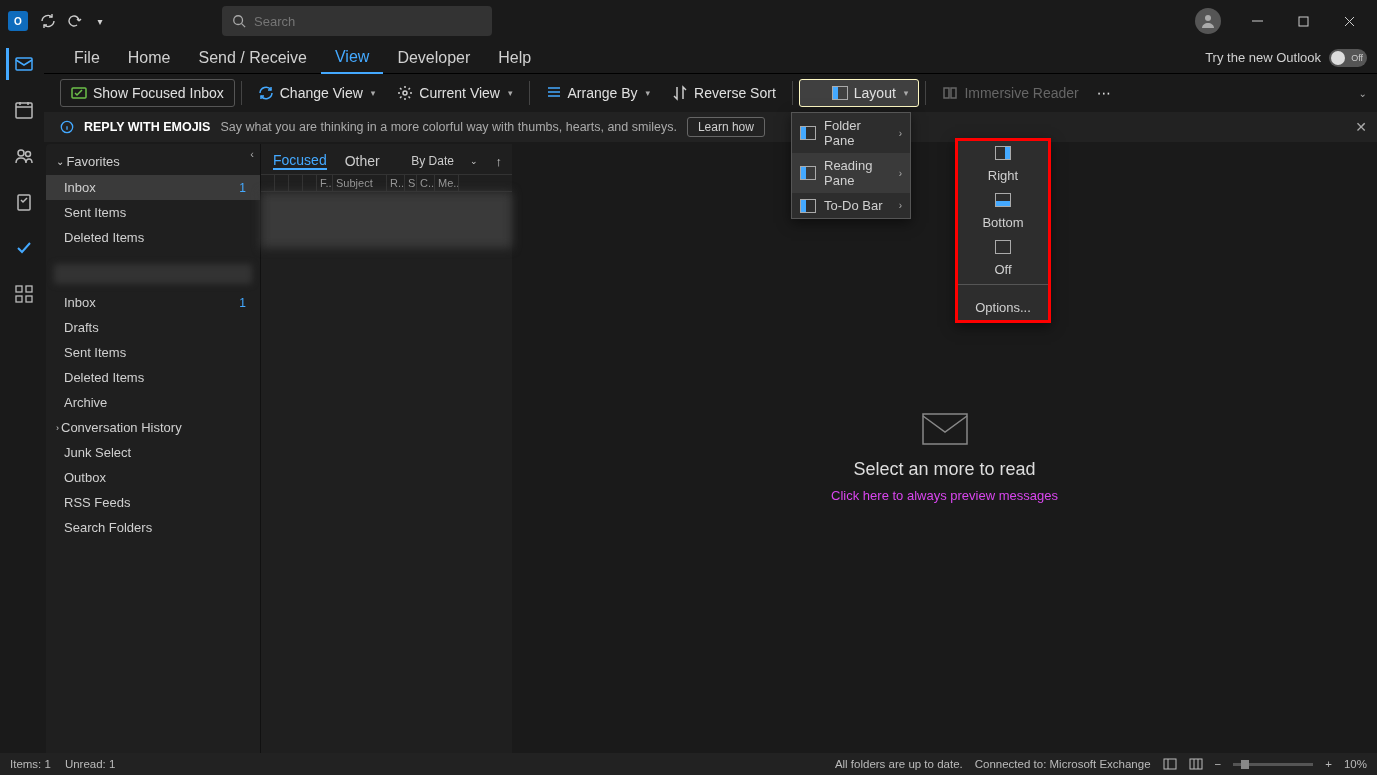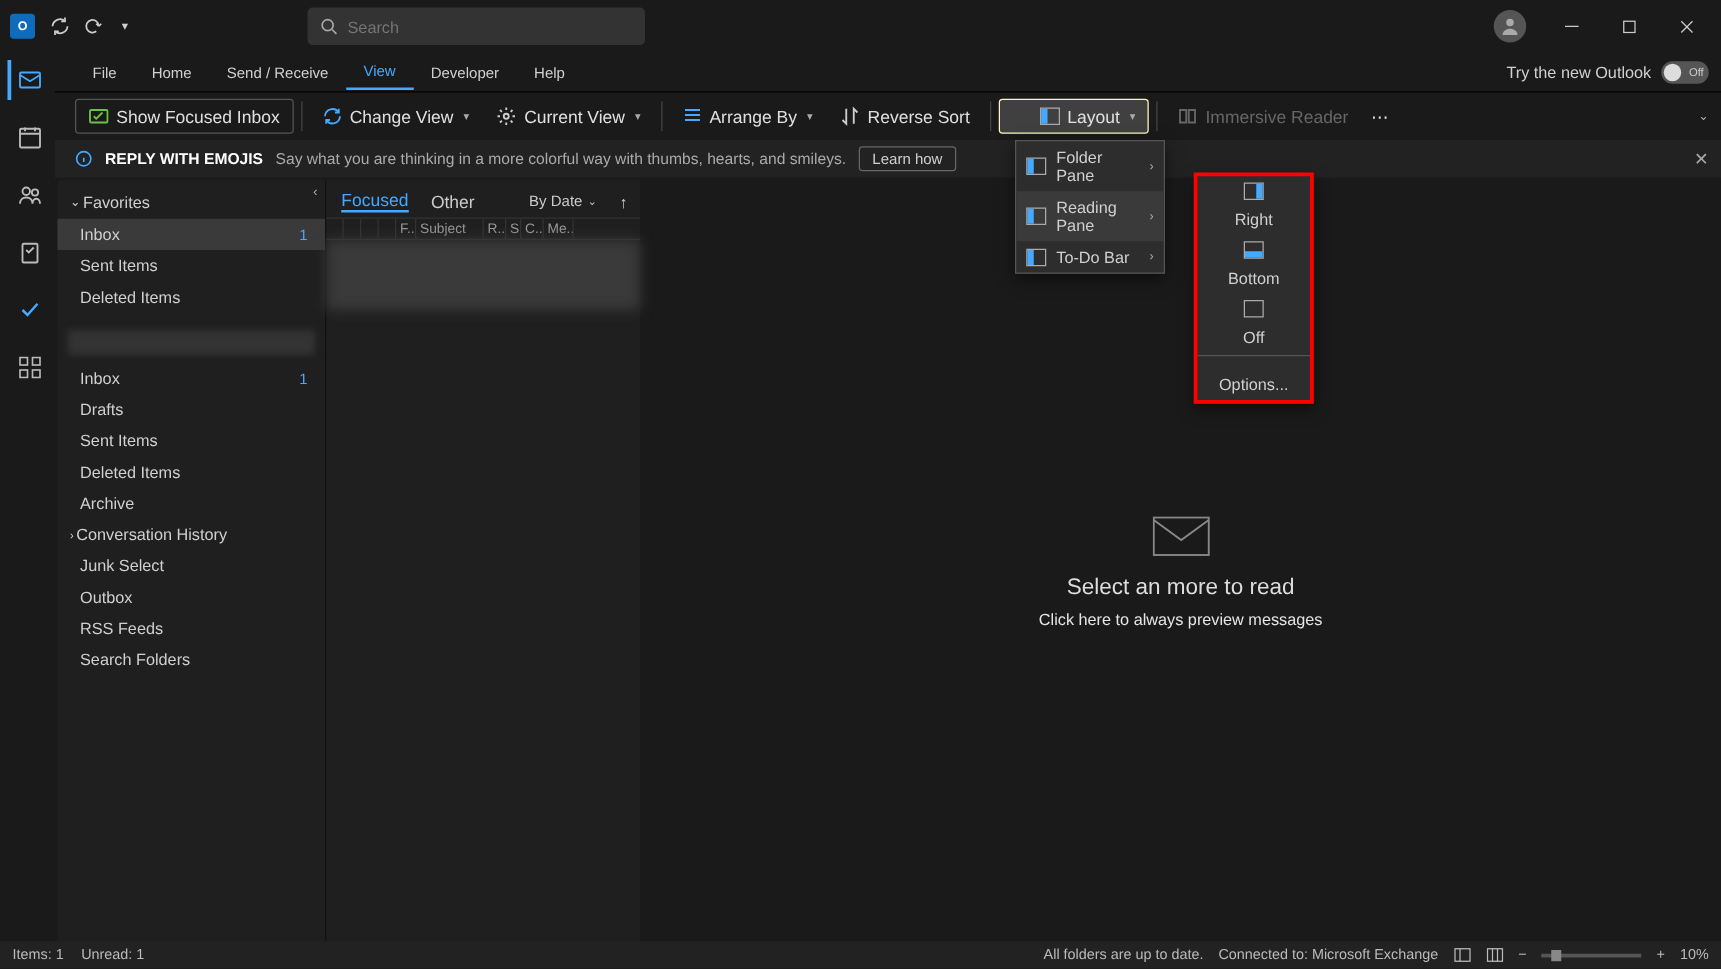--- a/index.html
+++ b/index.html
@@ -1,29 +1,29 @@
 <!DOCTYPE html>
 <html><head>
 <meta charset="utf-8">
 <style>
 * { margin:0; padding:0; box-sizing:border-box; font-family:"Segoe UI",Arial,sans-serif; }
 body { background:#1a1a1a; color:#d0d0d0; width:1377px; height:775px; overflow:hidden; font-size:13px; position:relative; }
 .titlebar { height:42px; background:#1a1a1a; display:flex; align-items:center; padding:0 8px; }
 .titlebar .appicon { width:20px; height:20px; background:#0f6cbd; border-radius:3px; display:flex; align-items:center; justify-content:center; font-size:10px; color:#fff; font-weight:bold; }
 .titlebar .qat { display:flex; gap:6px; margin-left:10px; }
 .titlebar .qat .qicon { width:20px; height:20px; display:flex; align-items:center; justify-content:center; color:#d0d0d0; cursor:pointer; }
-.searchwrap { margin-left:104px;padding-left:32px; }
+.searchwrap { margin-left:80px;padding-left:32px; }
 .searchbox { display:flex; align-items:center; background:#333; border-radius:4px; width:270px; height:30px; padding:0 10px; gap:8px; }
 .searchbox svg { flex:none; }
 .searchbox input { background:transparent; border:none; color:#ccc; font-size:13px; outline:none; flex:1; }
 .titlebar .right { margin-left:auto; display:flex; align-items:center; gap:6px; }
 .avatar { width:26px; height:26px; border-radius:50%; background:#555; display:flex; align-items:center; justify-content:center; margin-right:10px; }
 .winbtn { width:40px; height:30px; display:flex; align-items:center; justify-content:center; cursor:pointer; color:#ccc; }
 .ribtabs { height:32px; display:flex; align-items:center; padding-left:60px; gap:0; border-bottom:1px solid #000; }
-.ribtabs .tab { padding:6px 14px; cursor:pointer; font-size:12px; }
+.ribtabs .tab { padding:6px 14px; cursor:pointer; font-size:16px; }
 .ribtabs .tab.active { color:#44a9ff; border-bottom:2px solid #44a9ff; }
 .ribtabs .toggle-new { margin-left:auto; display:flex; align-items:center; gap:8px; padding-right:10px; font-size:13px; }
 .toggle { width:38px; height:18px; background:#555; border-radius:10px; position:relative; display:flex; align-items:center; }
 .toggle .knob { width:14px; height:14px; background:#ddd; border-radius:50%; margin-left:2px; }
 .toggle .lbl { position:absolute; right:4px; font-size:9px; color:#ccc; }
 .ribbon { height:38px; display:flex; align-items:center; padding:0 8px 0 60px; gap:2px; position:relative; }
 .rbtn { display:flex; align-items:center; gap:6px; padding:5px 10px; cursor:pointer; border-radius:3px; font-size:14px; color:#e0e0e0; }
 .rbtn .caret { font-size:9px; margin-left:2px; color:#aaa; }
 .rbtn.boxed { border:1px solid #555; }
 .rbtn.open { border:1px solid #fef9c3; background:#404040;padding-left:32px; }
@@ -44,34 +44,34 @@
 .fheader { padding:10px 10px 6px 10px; font-size:13px; display:flex; align-items:center; gap:2px; cursor:pointer; }
 .fitem { padding:5px 10px 5px 18px; font-size:13px; display:flex; align-items:center; cursor:pointer; }
 .fitem.selected { background:#3a3a3a; }
 .fitem .count { margin-left:auto; color:#44a9ff; font-size:12px; padding-right:4px; }
 .fitem.sub { padding-left:18px; }
 .accounthdr { height:20px; margin:14px 8px 6px 8px; background:#333; filter:blur(3px); border-radius:2px; }
 .msglist { width:252px; background:#1f1f1f; border-left:1px solid #111; margin-top:2px; }
 .msgtabs { display:flex; align-items:center; padding:8px 10px 4px 12px; gap:18px; }
 .msgtabs .mtab { font-size:14px; cursor:pointer; color:#ccc; }
 .msgtabs .mtab.active { color:#44a9ff; border-bottom:2px solid #44a9ff; padding-bottom:0; }
-.msgtabs .sortby { margin-left:auto; font-size:12px; color:#ccc; display:flex; align-items:center; gap:4px; cursor:pointer; }
+.msgtabs .sortby { margin-left:auto; font-size:12px; color:#ccc; display:flex; align-items:center; gap:16px; cursor:pointer; }
 .msgtabs .sorticon { font-size:13px; cursor:pointer; }
 .colhdr { display:flex; border-top:1px solid #333; border-bottom:1px solid #333; font-size:11px; color:#999; }
 .colhdr div { border-right:1px solid #333; padding:2px 3px; overflow:hidden; white-space:nowrap; }
 .msgrow { height:56px; background:#3a3a3a; filter:blur(5px); margin:0; }
 .reading { flex:1; background:#1a1a1a; display:flex; flex-direction:column; align-items:center; justify-content:center; color:#aaa; margin-top:2px; border-radius:0 4px 0 0; }
 .reading .envicon { margin-bottom:14px; }
 .reading .rtitle { font-size:18px; color:#ddd; margin-bottom:8px; }
-.reading .rlink { font-size:13px; color:#e5e5e5; cursor:pointer; }
+.reading .rlink { font-size:13px; color:#d946ef; cursor:pointer; }
 .statusbar { position:absolute; bottom:0; left:0; right:0; height:22px; background:#222; display:flex; align-items:center; padding:0 10px; font-size:11.5px; color:#bbb; gap:14px; }
 .statusbar .sright { margin-left:auto; display:flex; align-items:center; gap:12px; }
 .statusbar .sicon { cursor:pointer; }
 .dropdown { position:absolute; background:#2d2d2d; border:1px solid #555; box-shadow:0 4px 12px rgba(0,0,0,.5); z-index:100; }
-.ddl1 { left:812px; top:112px; width:120px; }
+.ddl1 { left:791px; top:112px; width:120px; }
 .dditem { display:flex; align-items:center; gap:8px; padding:5px 8px; font-size:13px; cursor:pointer; }
 .dditem.hover { background:#3a3a3a; }
 .dditem .chev { margin-left:auto; font-size:10px; color:#aaa; }
 .ddl2 { left:955px; top:138px; width:96px; border:3px solid #ff0000; }
 .ddl2 .dditem { padding:5px 10px;flex-direction:column; }
 .ddsep { height:1px; background:#555; margin:2px 0; }
 .iconbox { width:16px; height:14px; border:1.5px solid #aaa; display:inline-block; position:relative; flex:none; }
 .iconbox.left::before { content:""; position:absolute; left:0; top:0; bottom:0; width:5px; background:#44a9ff; }
 .iconbox.right::before { content:""; position:absolute; right:0; top:0; bottom:0; width:5px; background:#44a9ff; }
 .iconbox.bottom::before { content:""; position:absolute; left:0; right:0; bottom:0; height:5px; background:#44a9ff; }

